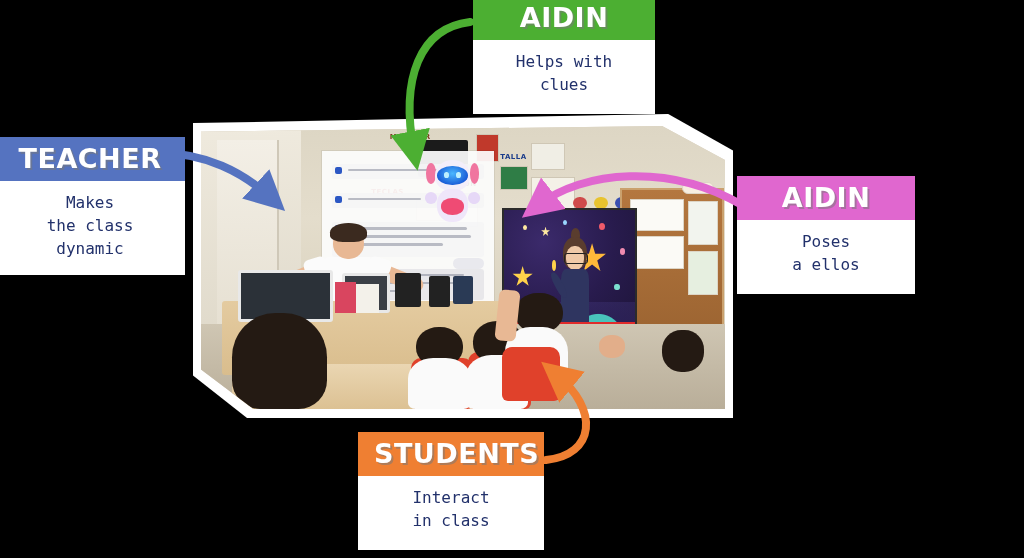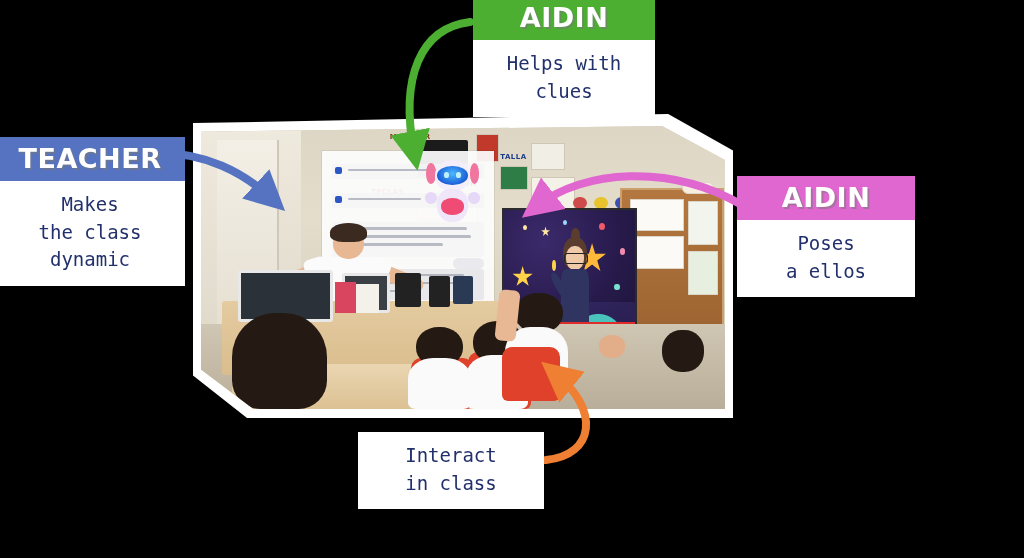--- a/index.html
+++ b/index.html
@@ -17,21 +17,21 @@
     text-align:center;
     padding:8px 16px 9px 16px;
     line-height:1;
     text-shadow:2px 2px 0 rgba(120,120,120,.55);
     white-space:nowrap;
   }
   .callout .body{
     background:#ffffff;
     color:#22316b;
     font-family:"DejaVu Sans Mono",monospace;
-    font-size:19px;
+    font-size:16px;
     line-height:1.45;
     text-align:center;
     padding:10px 14px 12px 14px;
     white-space:pre-line;
   }
 
   
   #c-teacher{left:-5px;top:137px;width:190px;}
   #c-teacher .cap{background:#5573c0;}
   #c-teacher .body{min-height:72px;}
@@ -352,17 +352,18 @@
 clues</div>
   </div>
 
   <div class="callout" id="c-athena">
     <div class="cap">AIDIN</div>
     <div class="body">Poses
 a ellos</div>
   </div>
 
   <div class="callout" id="c-students">
+    <div class="cap">STUDENTS</div>
     <div class="body">Interact
 in class</div>
   </div>
 
 </div>
 
 </body></html>

